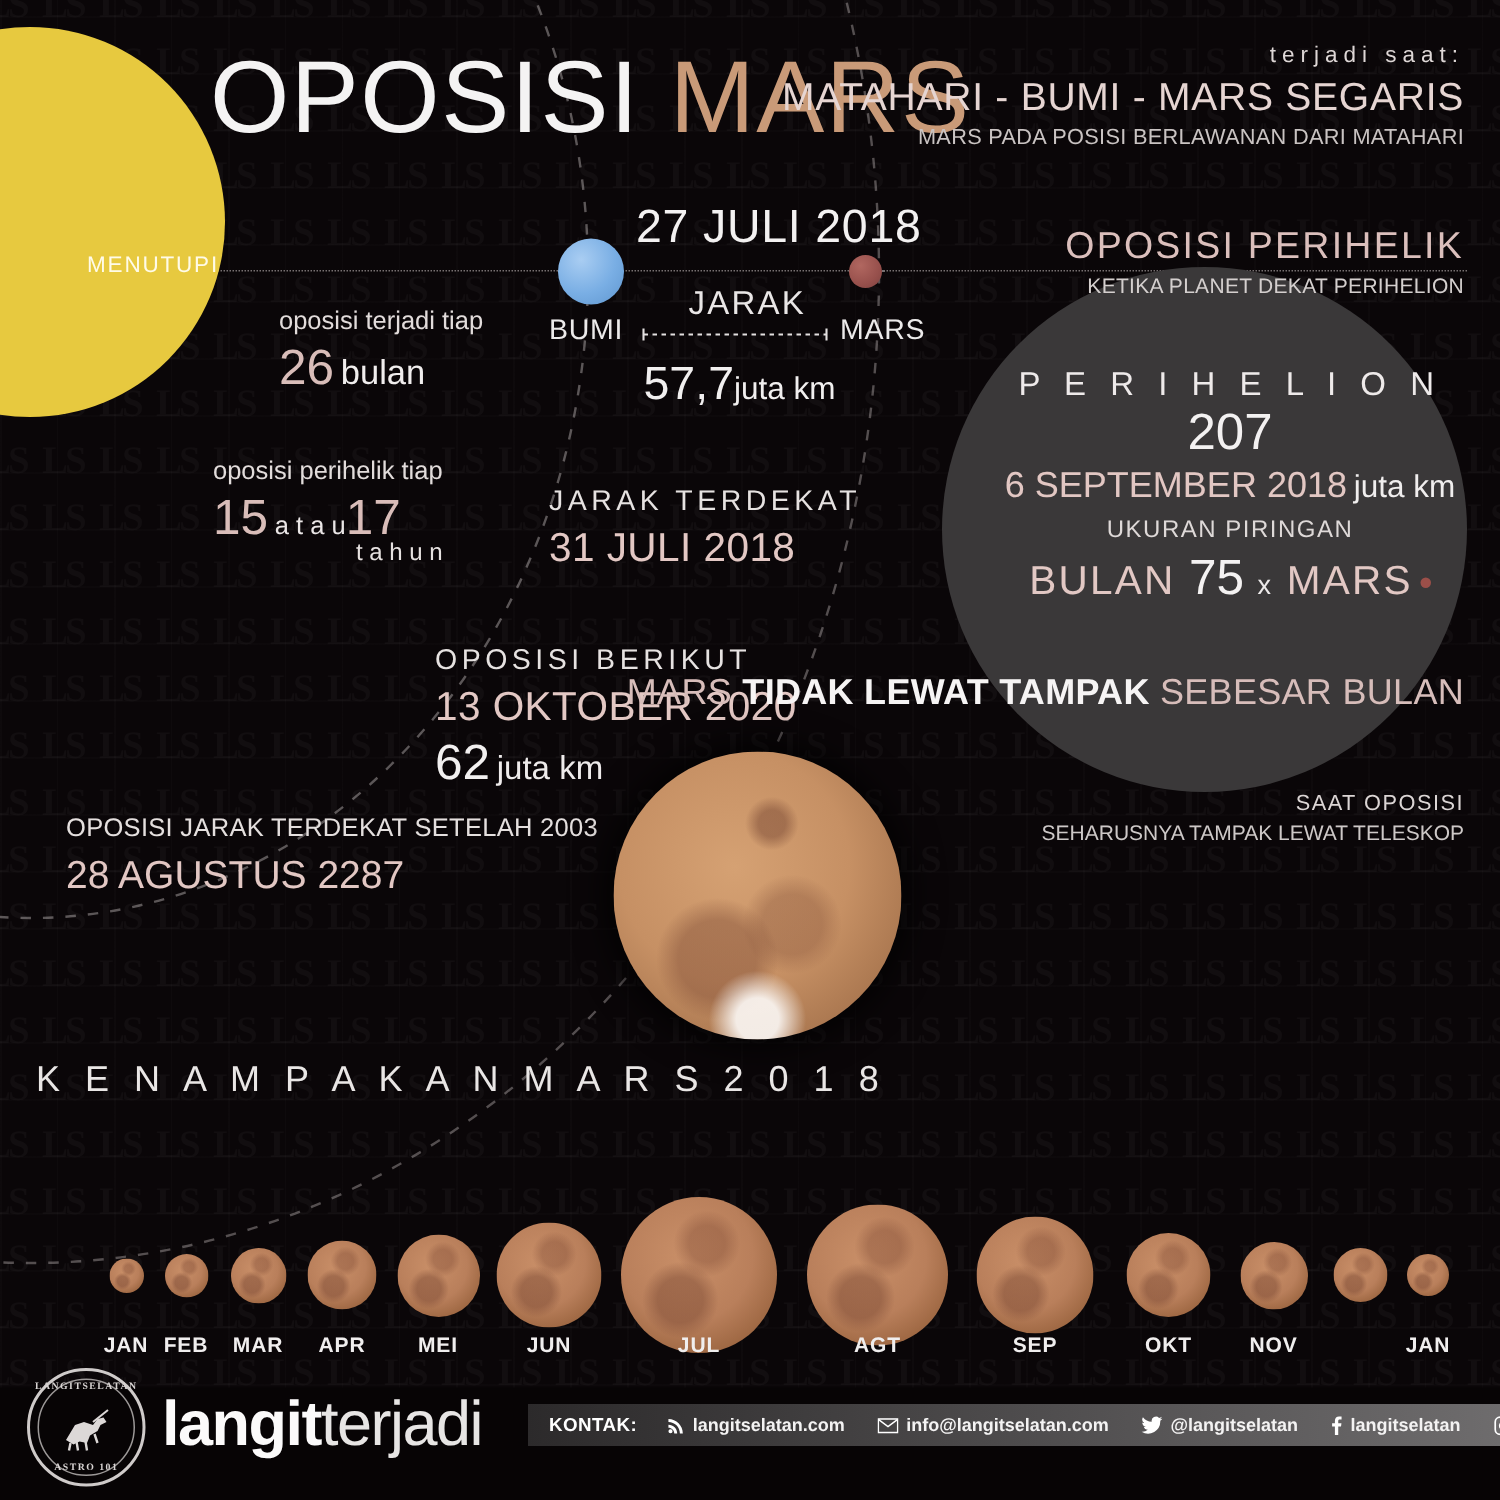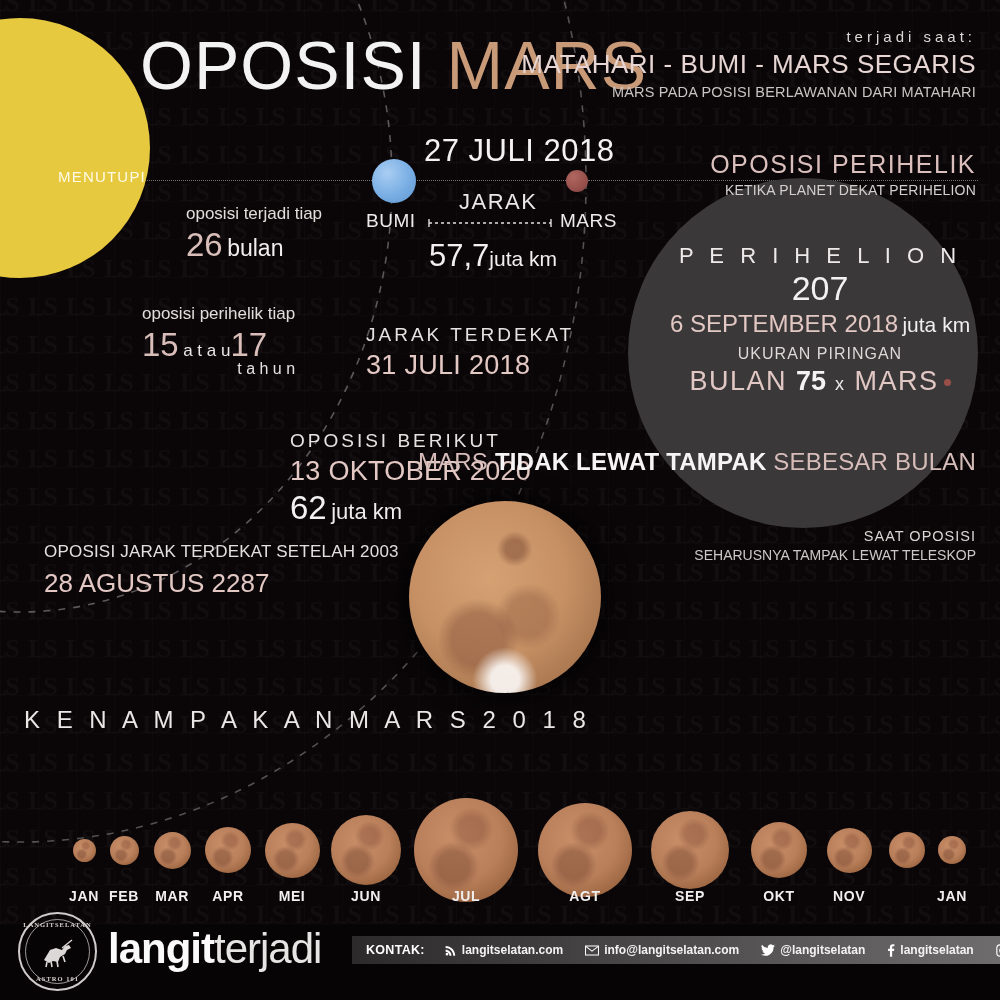--- a/index.html
+++ b/index.html
@@ -76,21 +76,21 @@
   .dt{font-size:27px;color:#e3c8c4;letter-spacing:.3px;}
   
   #peri-inner{position:absolute;left:660px;top:243px;width:320px;text-align:center;}
   #peri-inner .r1{font-size:22px;letter-spacing:5px;color:#eeeaea;font-weight:300;display:inline-block;}
   #peri-inner .num{font-size:34px;font-weight:300;color:#f3f1f1;letter-spacing:0;}
   #peri-inner .r2{font-size:24px;color:#e2c7c3;}
   #peri-inner .u{font-size:21px;color:#f0eeee;font-weight:300;}
   #ukuran{position:absolute;left:660px;top:345px;width:320px;text-align:center;}
   #ukuran .t{font-size:16px;letter-spacing:1px;color:#ded9d8;}
   #ukuran .m{font-size:27px;color:#e2c8c4;letter-spacing:1.5px;margin-top:3px;}
-  #ukuran .m .n{font-size:27px;color:#f4f2f2;font-weight:700;letter-spacing:0;}
+  #ukuran .m .n{font-size:33px;color:#f4f2f2;font-weight:400;letter-spacing:0;}
   #ukuran .m .x{font-size:18px;color:#eceaea;}
   #ukuran .dot{display:inline-block;width:7px;height:7px;border-radius:50%;background:#9b4f49;
     vertical-align:middle;margin-left:5px;}
   #tidak{position:absolute;right:24px;top:448px;font-size:24px;letter-spacing:.2px;color:#d7bdba;text-align:right;}
   #tidak b{color:#f6f4f4;font-weight:bold;}
   
   #fitur{position:absolute;right:24px;top:528px;text-align:right;}
   #fitur .a{font-size:14.5px;letter-spacing:1px;color:#dbd5d4;}
   #fitur .b{font-size:25px;color:#d9bfbb;margin-top:2px;letter-spacing:.2px;}
   #fitur .c{font-size:14px;color:#cdc8c7;margin-top:3px;}

